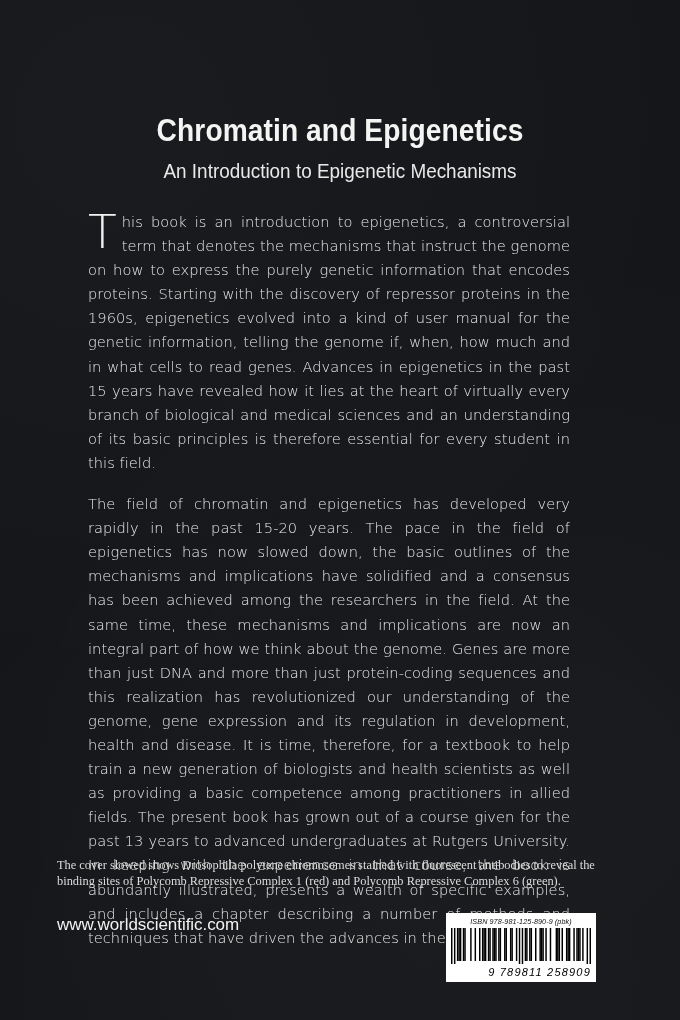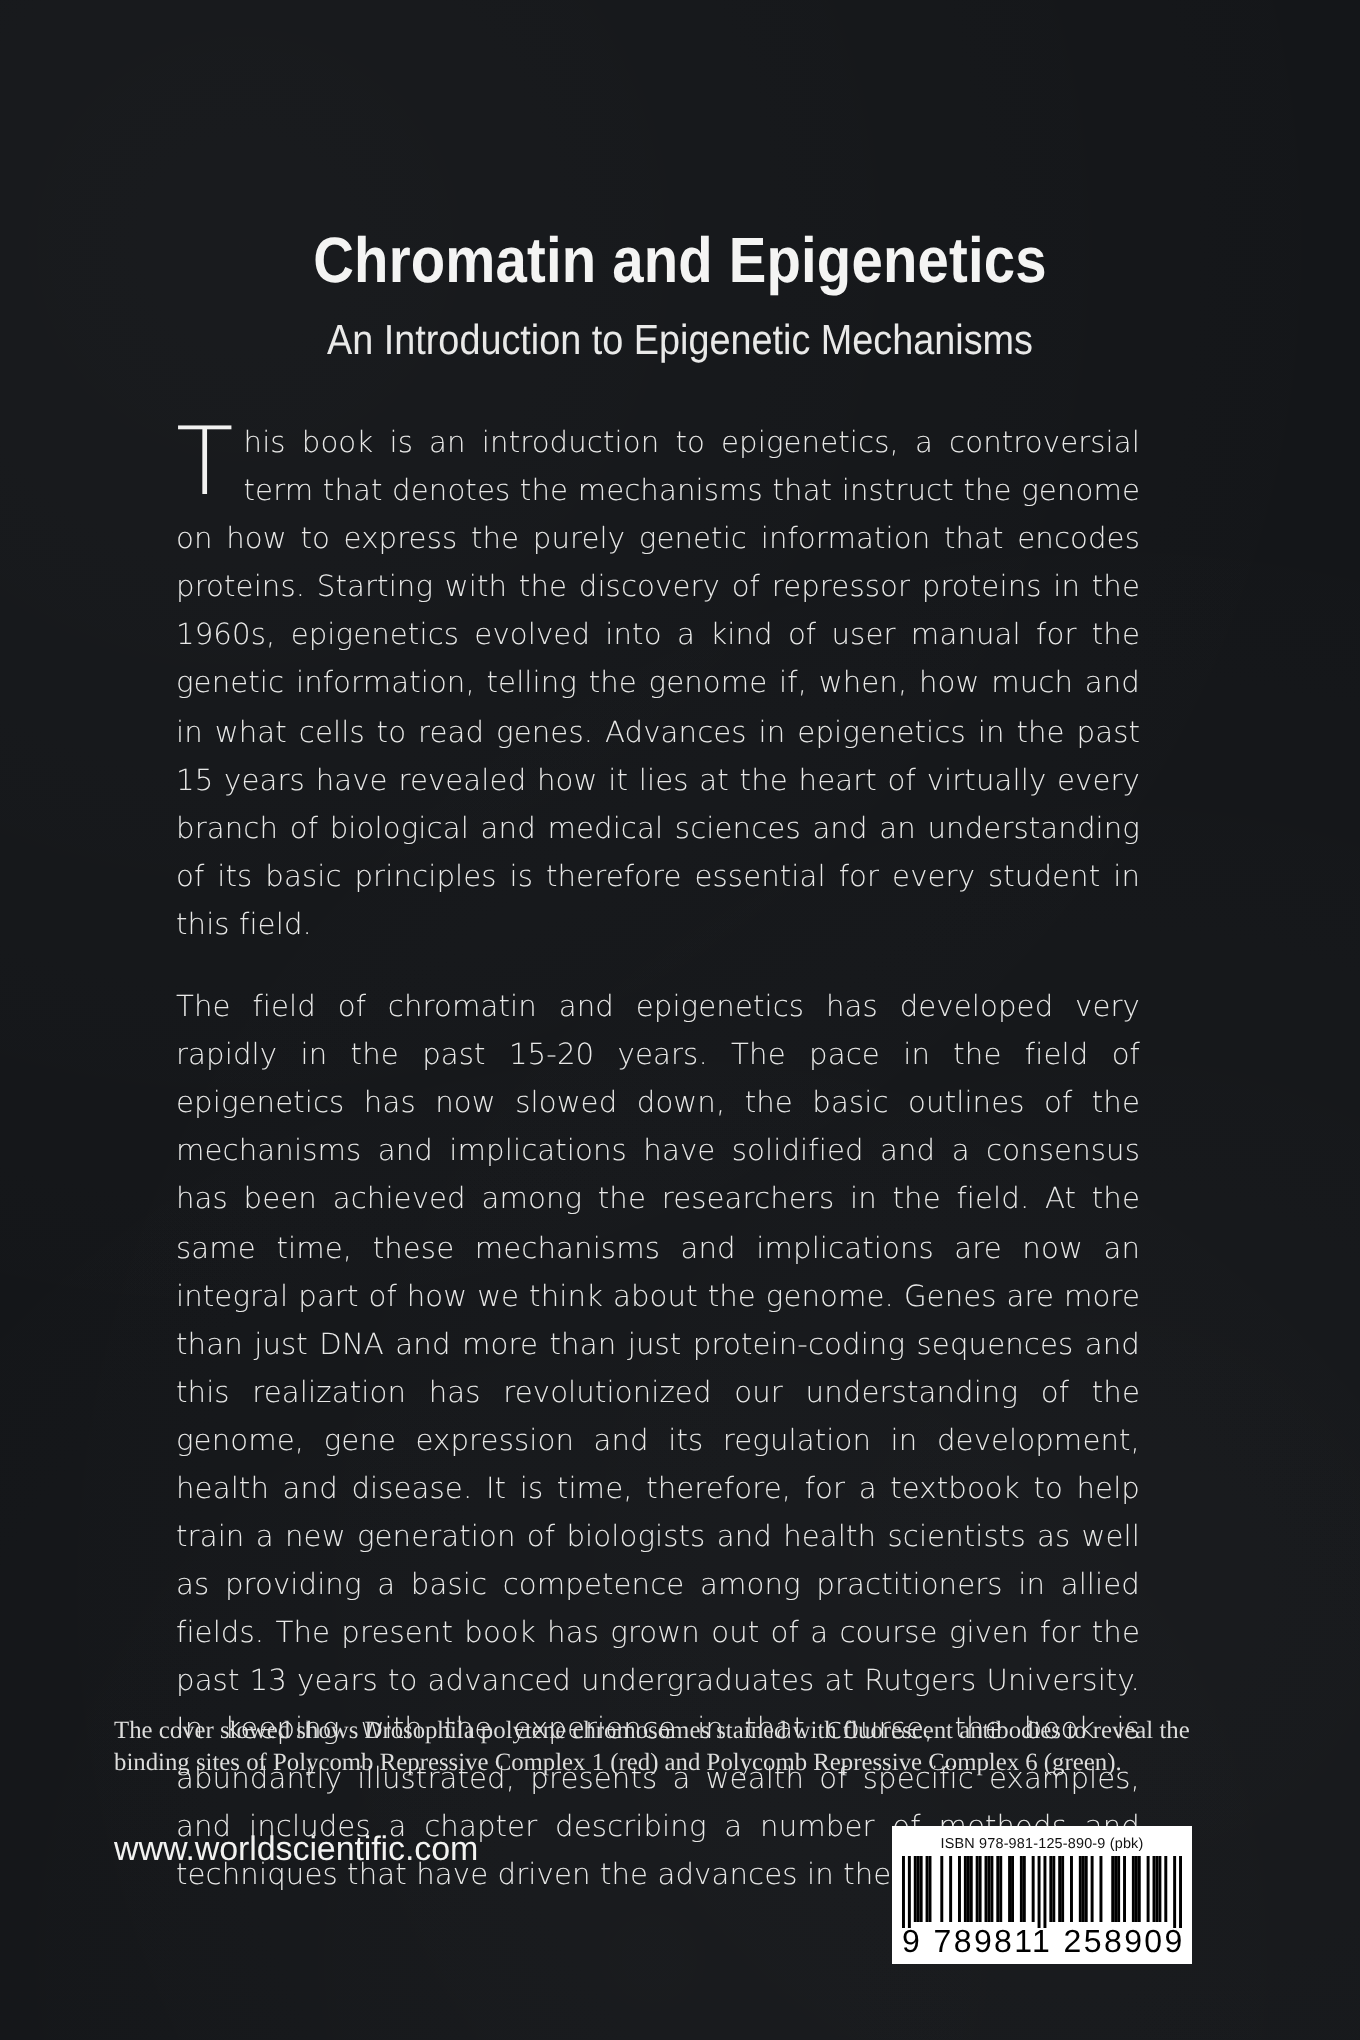--- a/index.html
+++ b/index.html
@@ -150,39 +150,40 @@
 
   
   .barcode-box {
     position: absolute;
     left: 446px;
     top: 913px;
     width: 150px;
     background: #ffffff;
     padding: 4px 5px 3px 5px;
     box-sizing: border-box;
+    font-style: italic;
   }
   .isbn-line {
     font-family: "Liberation Sans", sans-serif;
     font-size: 7.2px;
     line-height: 9px;
     color: #111111;
     text-align: center;
     letter-spacing: 0.1px;
     white-space: nowrap;
   }
   .barcode-bars {
     height: 36px;
     margin: 2px 0 0 0;
     width: 100%;
     display: block;
   }
   .barcode-digits {
     font-family: "Liberation Sans", sans-serif;
-    font-size: 16px;
+    font-size: 11px;
     line-height: 14px;
     color: #000000;
     text-align: right;
     letter-spacing: 1.2px;
     margin-top: 1px;
     white-space: nowrap;
   }
 </style>
 </head>
 <body>

